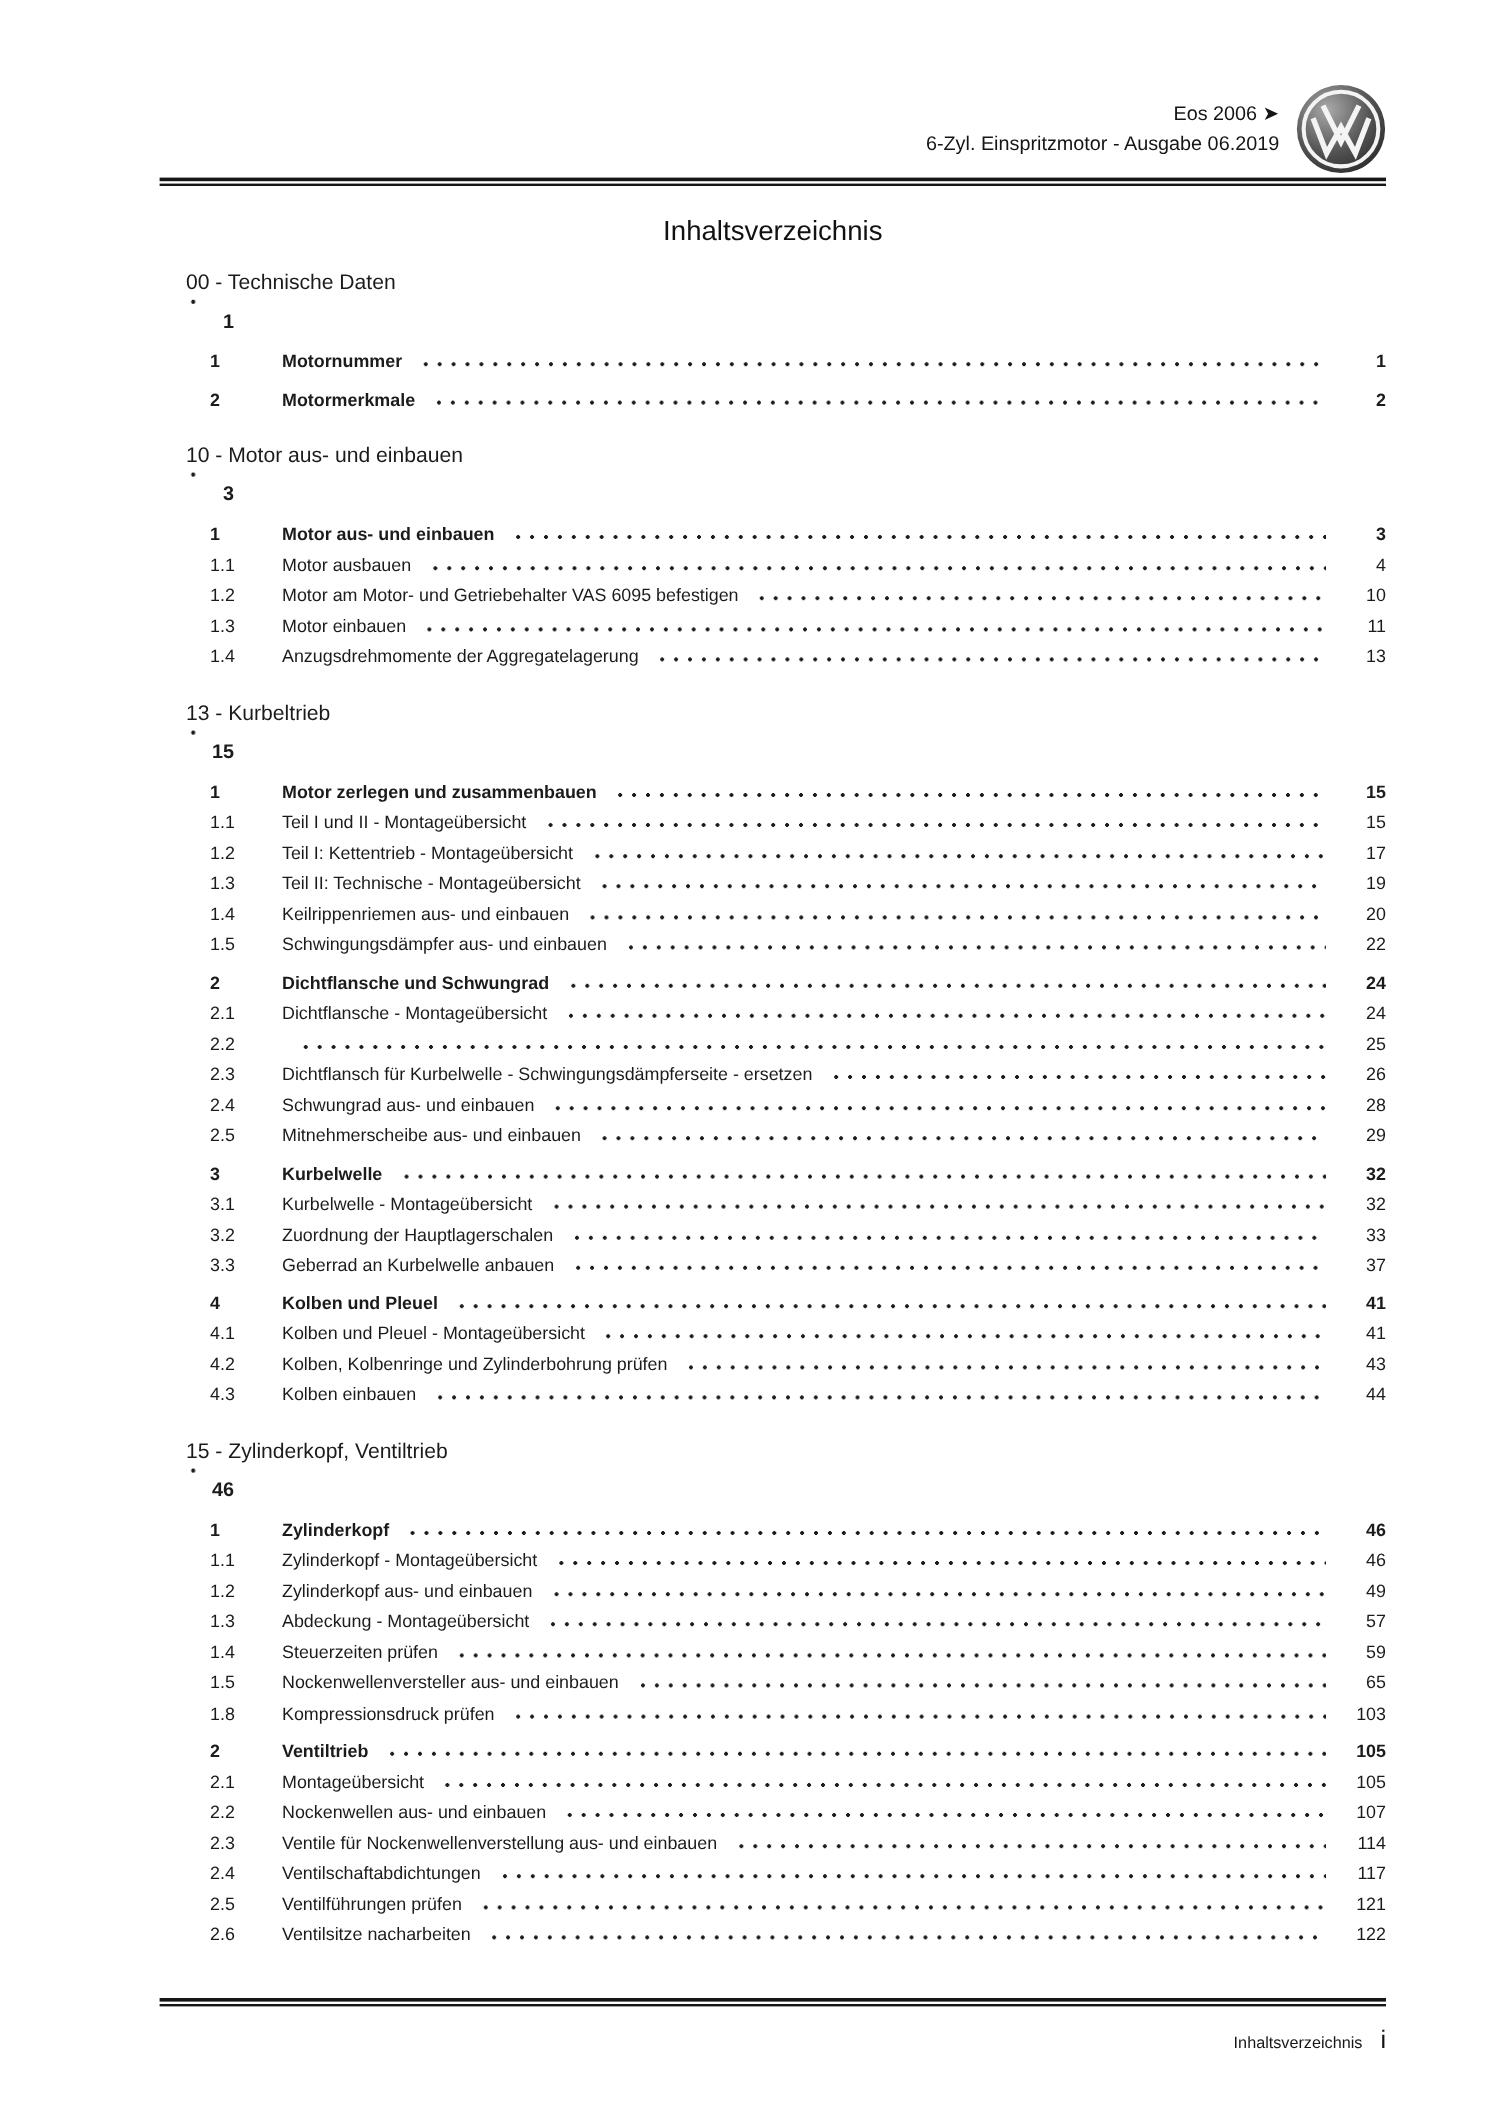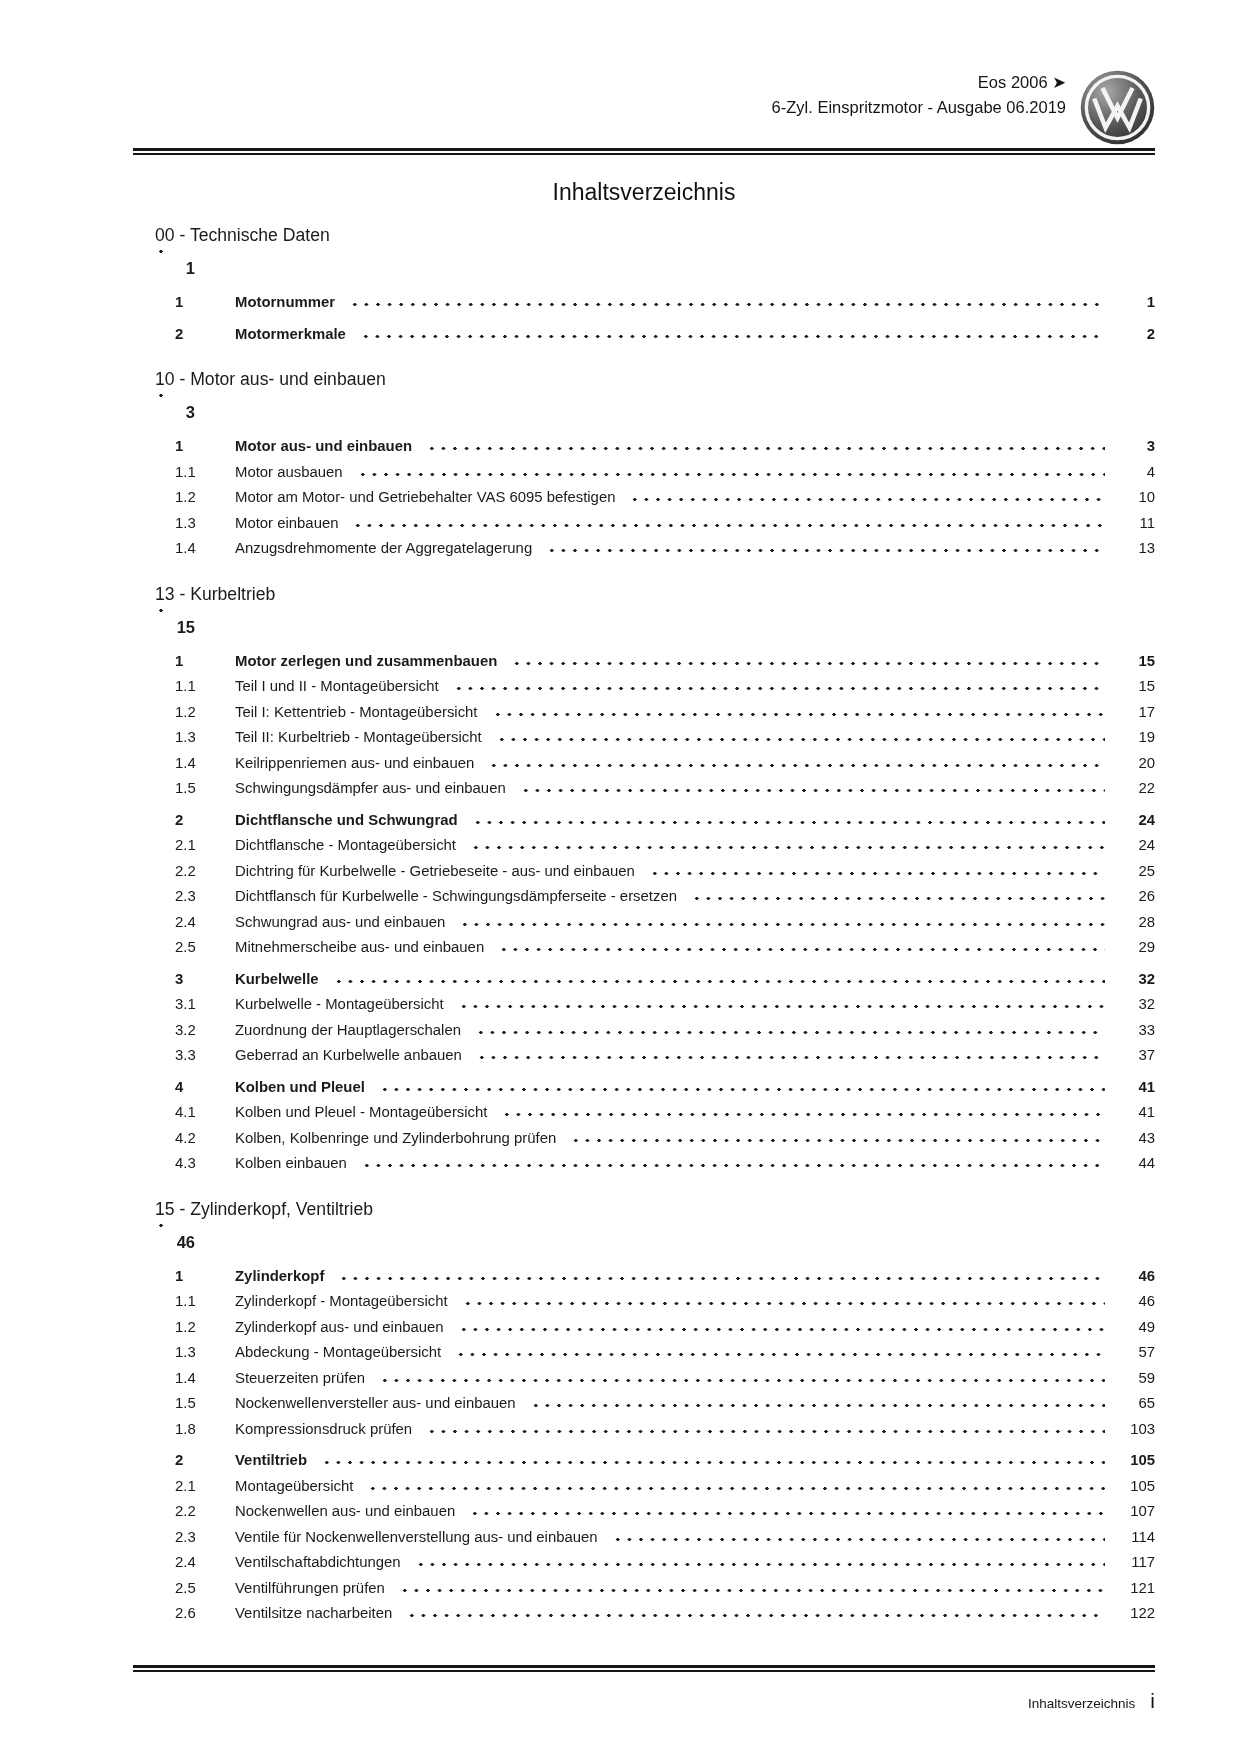--- a/index.html
+++ b/index.html
@@ -7,21 +7,21 @@
     width:1240px; height:1753px;
     background:#ffffff;
     color:#1b1b1b;
     font-family:"Liberation Sans","DejaVu Sans",sans-serif;
     position:relative;
     overflow:hidden;
   }
   .content { position:absolute; left:133px; right:85px; top:0; }
 
   
-  .header { display:flex; justify-content:flex-end; align-items:flex-start; gap:14px; padding-top:70px; }
+  .header { display:flex; justify-content:flex-end; align-items:center; gap:14px; padding-top:70px; }
   .header-text { text-align:right; font-size:16.5px; line-height:25px; color:#151515; }
   .logo { width:75px; height:75px; flex:none; }
   .rule { margin-top:3px; height:2px; border-top:3px solid #161616; border-bottom:2px solid #161616; }
 
   
   .page-title { margin-top:24px; text-align:center; font-size:23px; line-height:26px; color:#111; }
 
   
   .toc { margin-top:16px; }
   .row { display:flex; align-items:baseline; }
@@ -151,21 +151,21 @@
         <span class="pagenum">15</span>
       </div>
       <div class="row item">
         <span class="num">1.2</span>
         <span class="title">Teil I: Kettentrieb - Montageübersicht</span>
         <span class="leader"></span>
         <span class="pagenum">17</span>
       </div>
       <div class="row item">
         <span class="num">1.3</span>
-        <span class="title">Teil II: Kurbeltrieb - Montageübersicht</span>
+        <span class="title">Teil II: Technische - Montageübersicht</span>
         <span class="leader"></span>
         <span class="pagenum">19</span>
       </div>
       <div class="row item">
         <span class="num">1.4</span>
         <span class="title">Keilrippenriemen aus- und einbauen</span>
         <span class="leader"></span>
         <span class="pagenum">20</span>
       </div>
       <div class="row item">
@@ -181,21 +181,20 @@
         <span class="pagenum">24</span>
       </div>
       <div class="row item">
         <span class="num">2.1</span>
         <span class="title">Dichtflansche - Montageübersicht</span>
         <span class="leader"></span>
         <span class="pagenum">24</span>
       </div>
       <div class="row item">
         <span class="num">2.2</span>
-        <span class="title">Dichtring für Kurbelwelle - Getriebeseite - aus- und einbauen</span>
         <span class="leader"></span>
         <span class="pagenum">25</span>
       </div>
       <div class="row item">
         <span class="num">2.3</span>
         <span class="title">Dichtflansch für Kurbelwelle - Schwingungsdämpferseite - ersetzen</span>
         <span class="leader"></span>
         <span class="pagenum">26</span>
       </div>
       <div class="row item">

